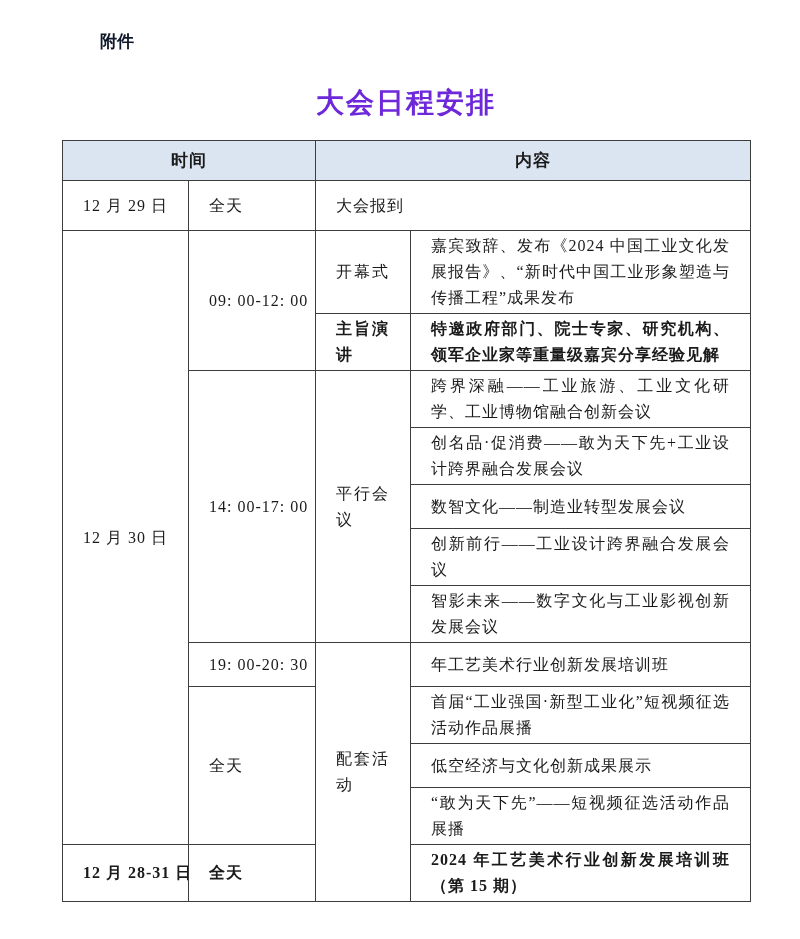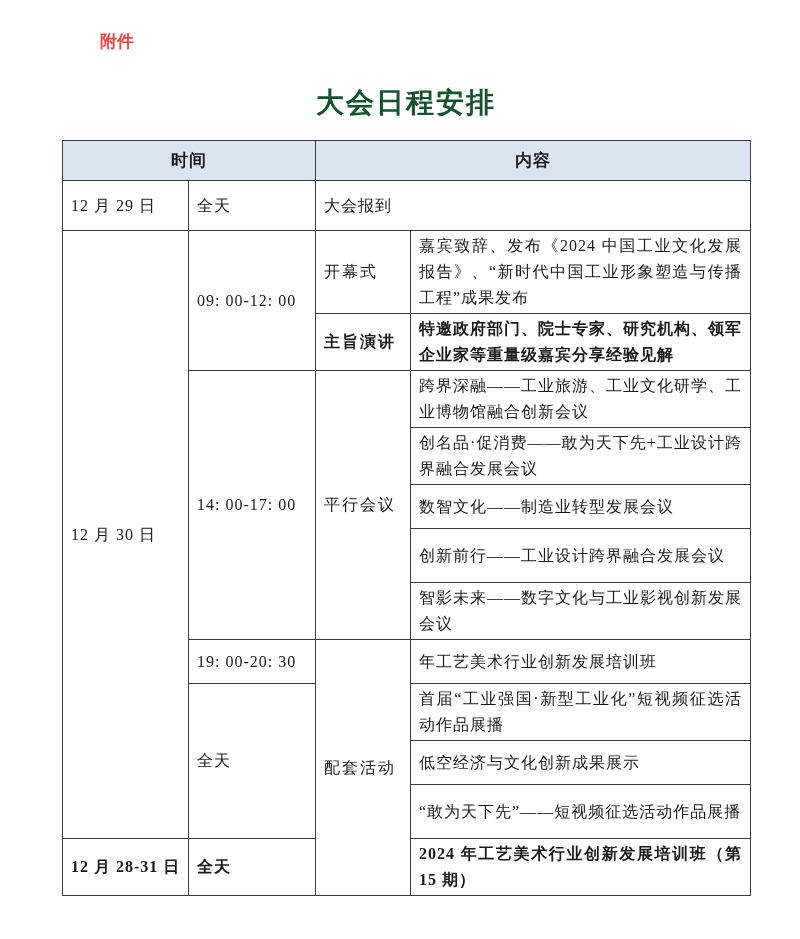--- a/index.html
+++ b/index.html
@@ -10,46 +10,46 @@
     font-family:"Liberation Serif","DejaVu Serif",serif;
     color:#1a1a1a;
     overflow:hidden;
   }
   .attachment{
     position:absolute;
     left:100px;top:30px;
     font-family:"Liberation Sans","DejaVu Sans",sans-serif;
     font-size:17px;
     font-weight:600;
-    color:#ef4444;
+    color:#0f172a;
   }
   .doc-title{
     position:absolute;
     left:62px;top:84px;
     width:688px;
     text-align:center;
     font-family:"Liberation Serif","DejaVu Serif",serif;
     font-size:28px;
     font-weight:bold;
     letter-spacing:2px;
-    color:#14532d;
+    color:#6d28d9;
     margin:0;
   }
   table.schedule{
     position:absolute;
     left:62px;top:140px;
     width:688px;
     border-collapse:collapse;
     table-layout:fixed;
     font-size:16px;
     color:#1a1a1a;
   }
   table.schedule td,table.schedule th{
     border:1px solid #3d3d3d;
-    padding:2px 8px;
+    padding:2px 20px;
     line-height:26px;
     vertical-align:middle;
     overflow:hidden;
   }
   th.hdr{
     background:#dbe5f1;
     font-family:"Liberation Sans","DejaVu Sans",sans-serif;
     font-size:17px;
     font-weight:bold;
     text-align:center;

